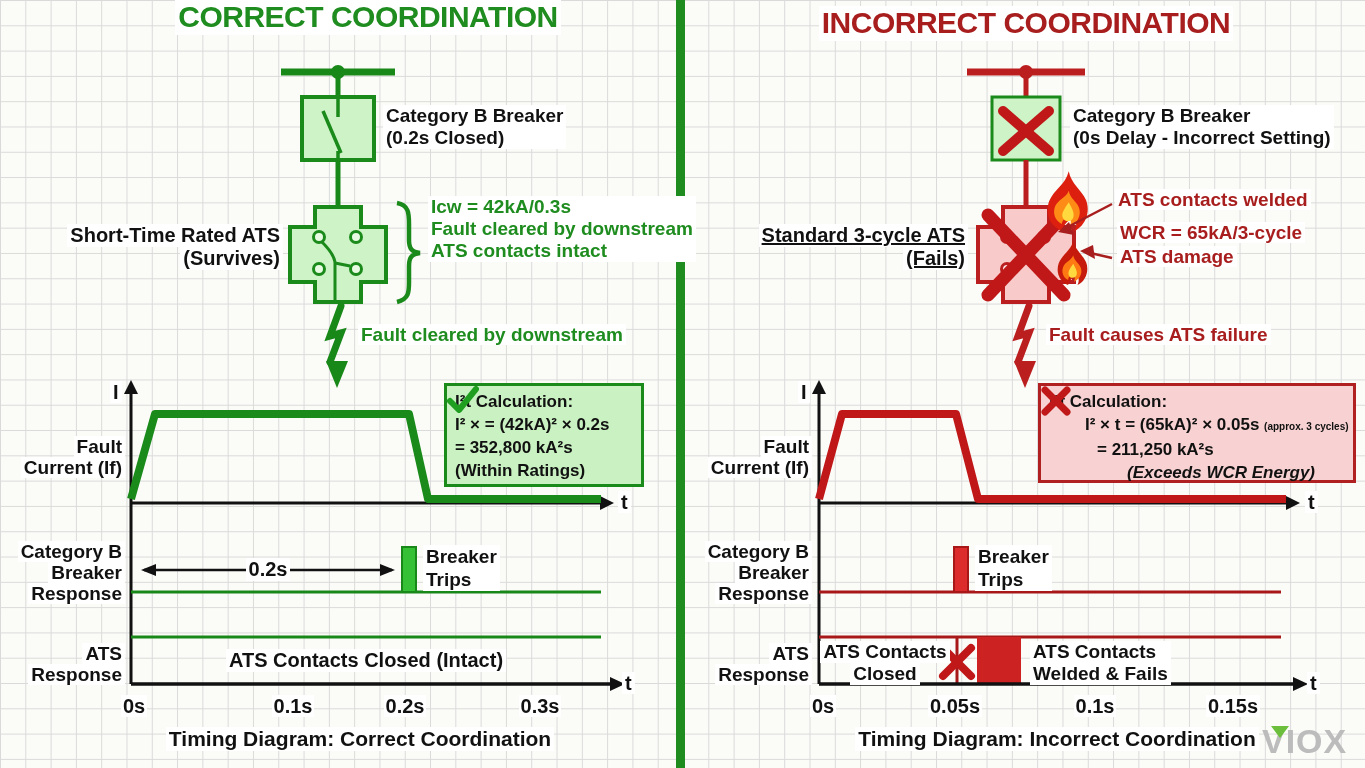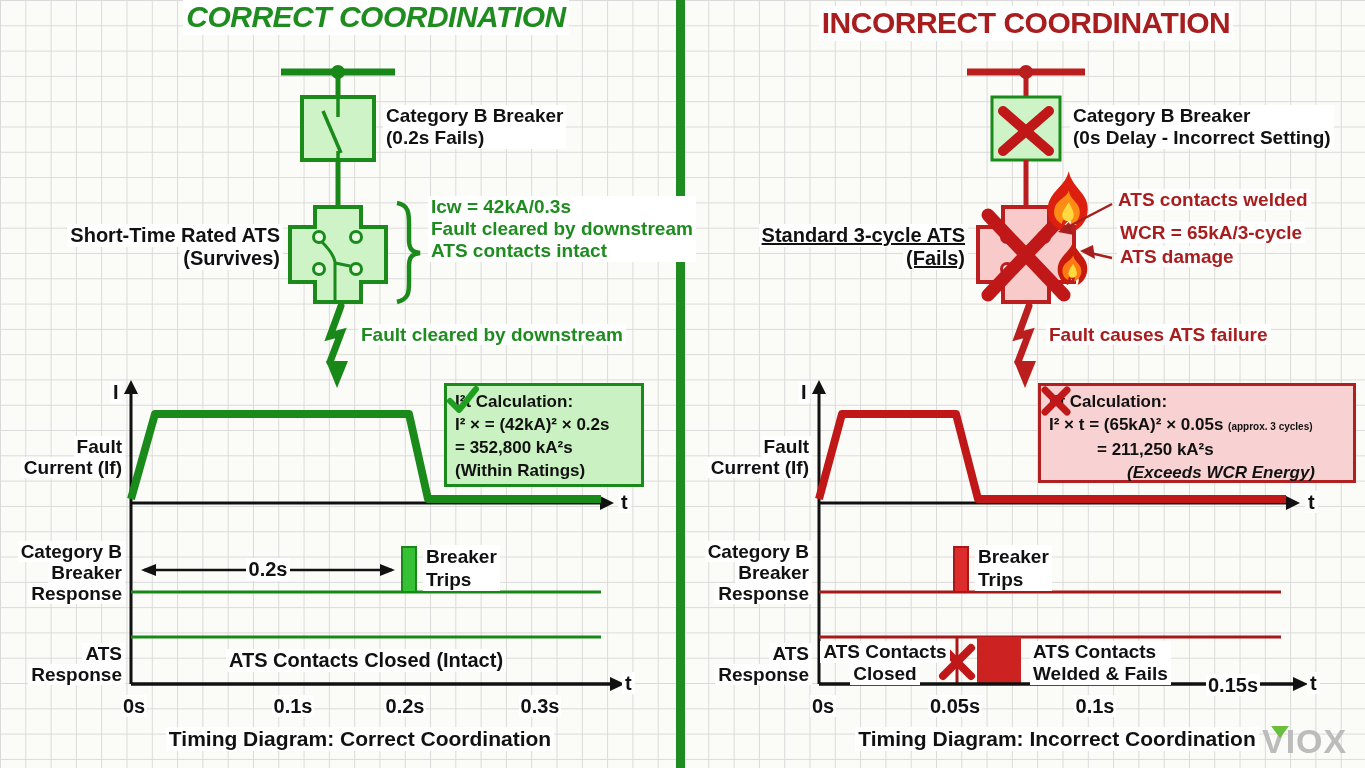--- a/index.html
+++ b/index.html
@@ -156,27 +156,27 @@
         <line x1="943" y1="648" x2="971" y2="676" stroke="#c01818" stroke-width="8" stroke-linecap="round"></line>
         <line x1="971" y1="648" x2="943" y2="676" stroke="#c01818" stroke-width="8" stroke-linecap="round"></line>
       </g>
       <line x1="819" y1="684" x2="1295" y2="684" stroke="#111" stroke-width="3.5"></line>
       <polygon points="1293,677 1293,691 1308,684" fill="#111"></polygon>
     </g>
   </svg>
 
   <div class="divider"></div>
 
-  <div class="lbl t30 green col center" style="left:16px;top:6;width:720px;font-style:italic;">
+  <div class="lbl t30 green col center" style="left:8px;top:6;width:720px;">
     <span>CORRECT COORDINATION</span>
   </div>
 
   <div class="lbl t19 col" style="left:383px;top:105px;">
     <span>Category B Breaker</span>
-    <span>(0.2s Fails)</span>
+    <span>(0.2s Closed)</span>
   </div>
 
   <div class="lbl t20 col right-align" style="left:40px;top:224px;width:243px;">
     <span>Short-Time Rated ATS</span>
     <span>(Survives)</span>
   </div>
 
   <div class="lbl t19 green col" style="left:428px;top:196px;line-height:22px;">
     <span>Icw = 42kA/0.3s</span>
     <span>Fault cleared by downstream</span>
@@ -272,21 +272,21 @@
   <div class="lbl t20" style="left:1305px;top:491px;"><span>t</span></div>
 
   <div class="lbl t19 col right-align" style="left:690px;top:436px;width:122px;line-height:21px;">
     <span>Fault</span>
     <span>Current (If)</span>
   </div>
 
   <div class="calcbox calc-right t17" style="left:1038px;top:383px;">
     <div class="nowrap">I²t Calculation:</div>
     <div class="nowrap">
-      <span style="background:none;padding:0;">I² × t = (65kA)² × 0.05s</span>
+      <span style="background:none;padding:0;margin-left:36px;">I² × t = (65kA)² × 0.05s</span>
       <span style="background:none;padding:0;font-size:10px;">(approx. 3 cycles)</span>
     </div>
     <div class="nowrap" style="margin-left:48px;">= 211,250 kA²s</div>
     <div class="nowrap" style="margin-left:78px;font-style:italic;">(Exceeds WCR Energy)</div>
     <svg style="position:absolute;right:4px;bottom:4px;" width="30" height="30" viewBox="0 0 30 30">
       <line x1="4" y1="4" x2="26" y2="26" stroke="#c01818" stroke-width="7" stroke-linecap="round"></line>
       <line x1="26" y1="4" x2="4" y2="26" stroke="#c01818" stroke-width="7" stroke-linecap="round"></line>
     </svg>
   </div>
 
@@ -314,21 +314,21 @@
   <div class="lbl t19 col" style="left:1030px;top:641px;line-height:22px;">
     <span>ATS Contacts</span>
     <span>Welded &amp; Fails</span>
   </div>
 
   <div class="lbl t20" style="left:1307px;top:672px;"><span>t</span></div>
 
   <div class="tick" style="left:823px;top:695px;"><span>0s</span></div>
   <div class="tick" style="left:955px;top:695px;"><span>0.05s</span></div>
   <div class="tick" style="left:1095px;top:695px;"><span>0.1s</span></div>
-  <div class="tick" style="left:1233px;top:674px;"><span>0.15s</span></div>
+  <div class="tick" style="left:1233px;top:695px;"><span>0.15s</span></div>
 
   <div class="lbl t21 col center" style="left:837px;top:727px;width:440px;">
     <span>Timing Diagram: Incorrect Coordination</span>
   </div>
 
   <div class="wm"><span style="background:none;padding:0;">VIOX</span></div>
   <div class="wm-tri"></div>
 
 </div>
 

